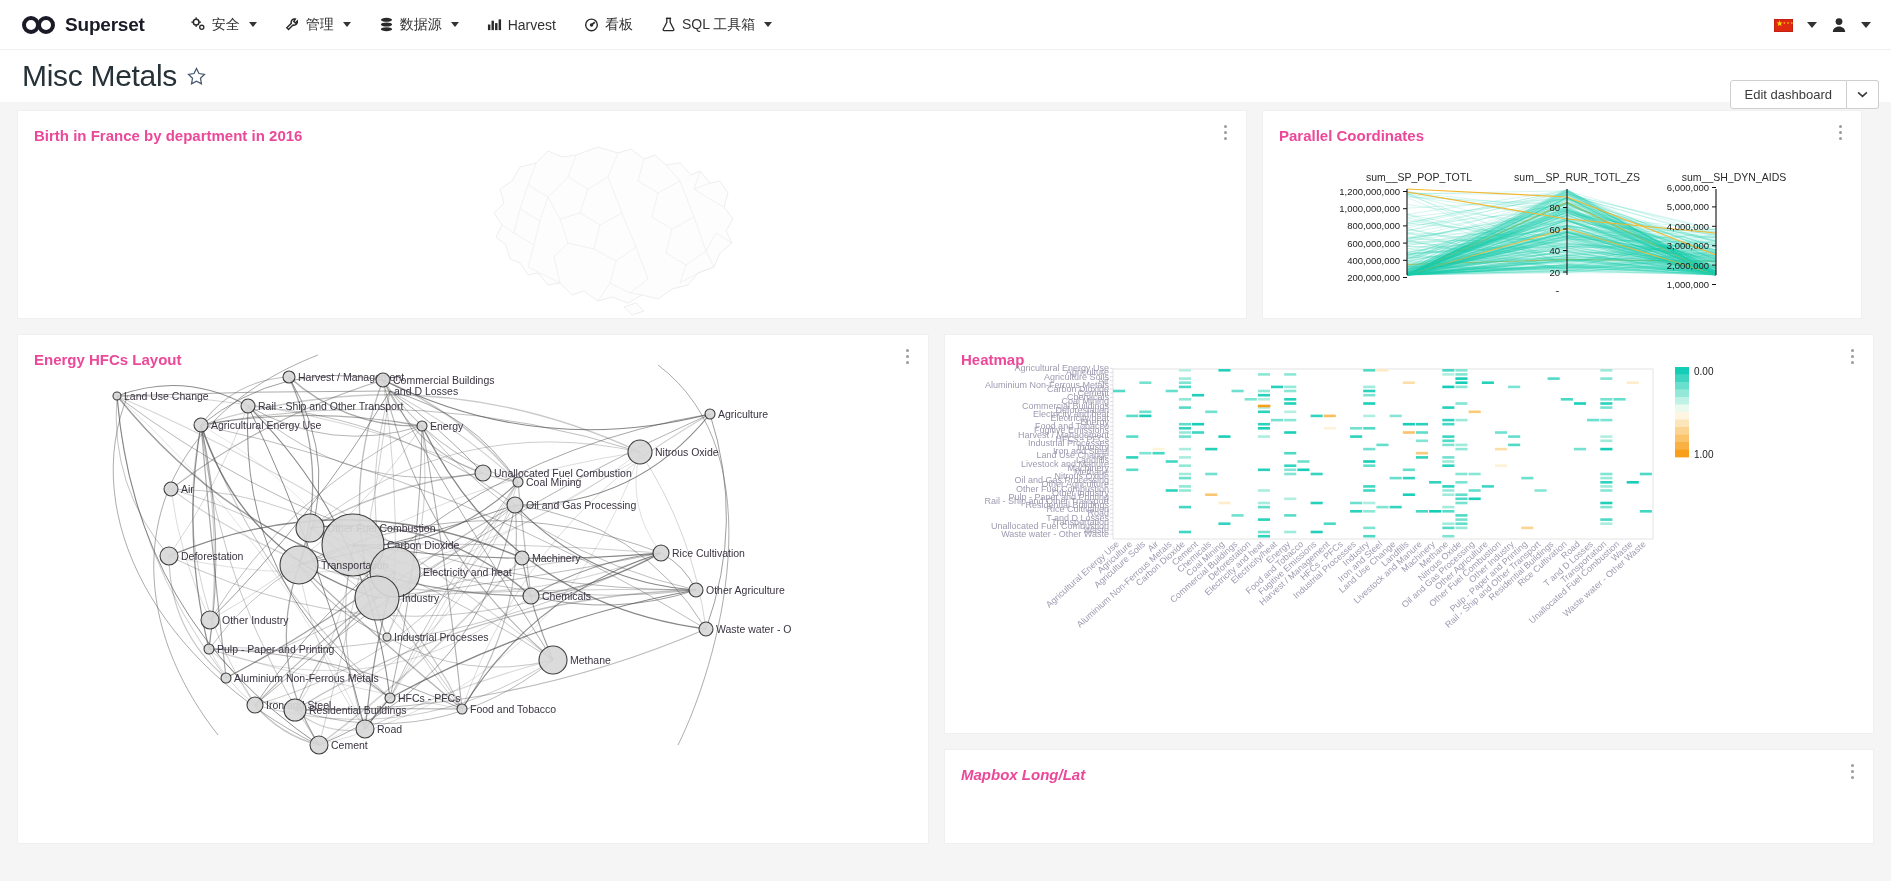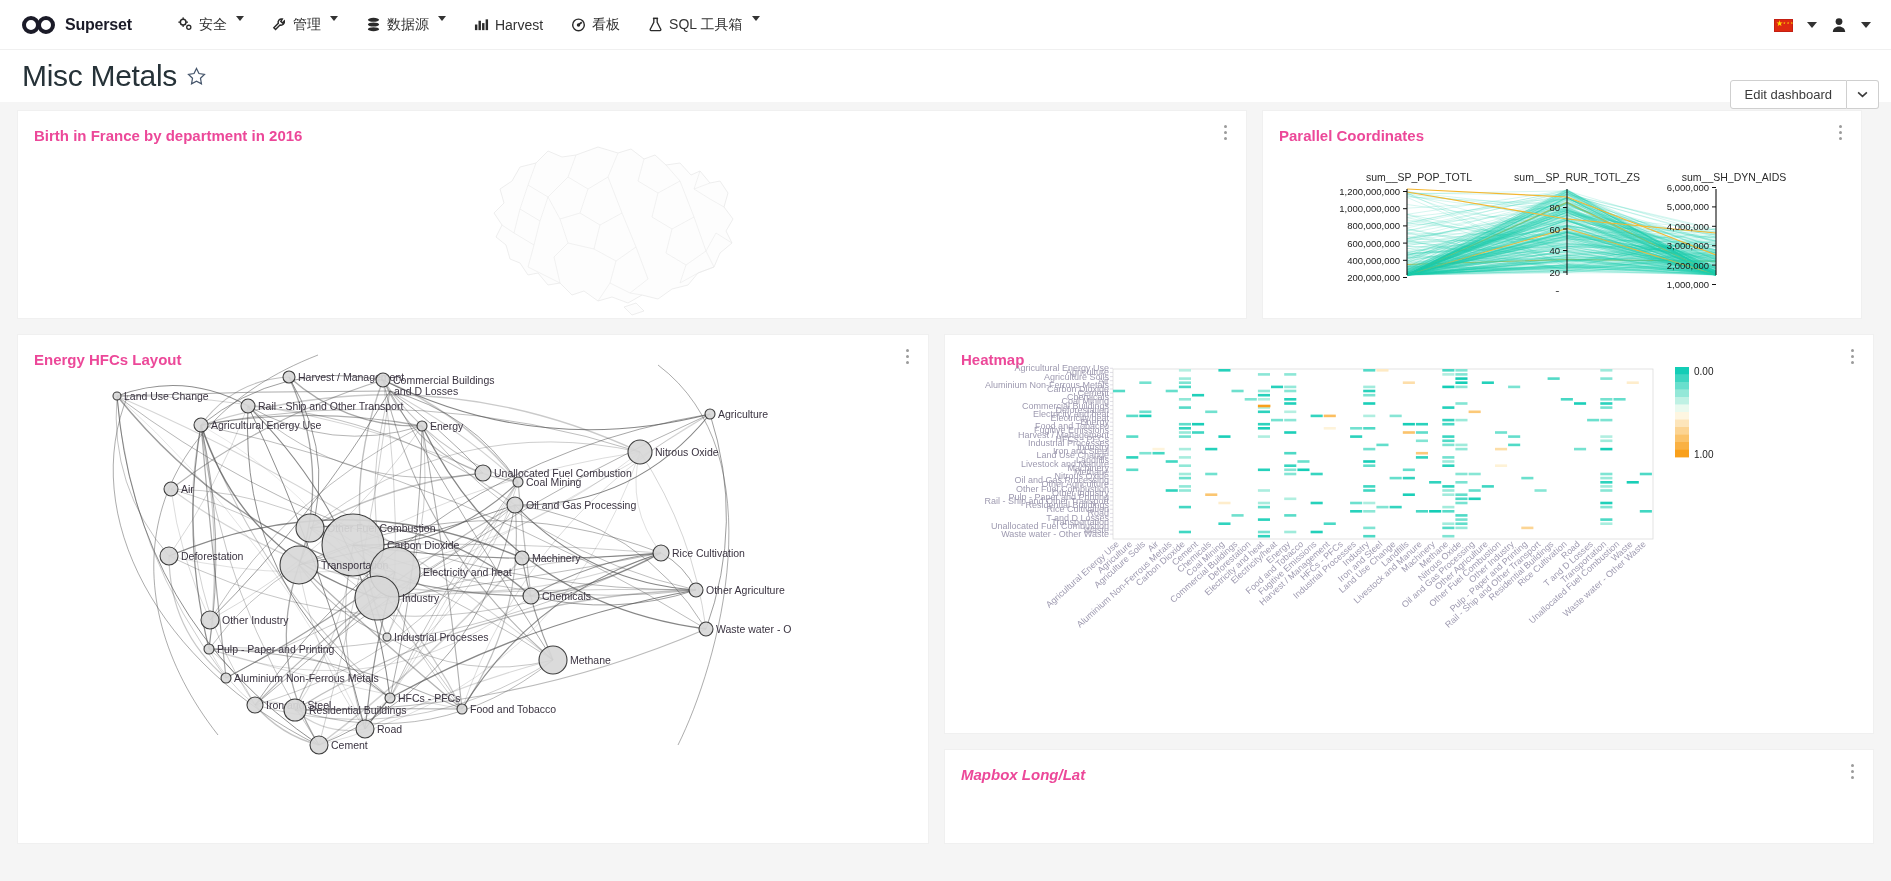--- a/index.html
+++ b/index.html
@@ -13,24 +13,24 @@
 
   
   .navbar {
     height: 50px; background: #ffffff;
     display: flex; align-items: center;
     padding: 0 22px; position: relative;
     border-bottom: 1px solid #f0f0f0;
   }
   .brand { display: flex; align-items: center; gap: 9px; margin-right: 32px; }
   .brand-logo { width: 34px; height: 20px; }
-  .brand-name { font-size: 16px; font-weight: bold; color: #1b1b28; letter-spacing: -.2px; }
+  .brand-name { font-size: 19px; font-weight: bold; color: #1b1b28; letter-spacing: -.2px; }
   .nav-items { display: flex; align-items: center; gap: 0px; }
   .nav-item {
-    display: flex; gap: 6px;
+    display: flex; align-items: center; gap: 6px;
     font-size: 14px; color: #323232; padding: 6px 14px; cursor: pointer;
     white-space: nowrap;
   }
   .nav-item .ic { display: inline-flex; align-items: center; color: #2a2a2a; }
   .caret { width: 0; height: 0; border-left: 4px solid transparent; border-right: 4px solid transparent; border-top: 5px solid #333; margin-left: 3px; }
   .nav-right { position: absolute; right: 20px; top: 0; height: 50px; display: flex; align-items: center; gap: 14px; }
   .flag-cn { width: 19px; height: 13px; background: #de2910; position: relative; border: 1px solid #c41f12; }
   .flag-cn::before { content: "★"; position: absolute; color: #ffde00; font-size: 8px; line-height: 8px; left: 1px; top: 0px; }
   .flag-cn::after { content: "★★★"; position:absolute; color:#ffde00; font-size:3px; letter-spacing:1px; left: 8px; top: 1px; }
   .user-ic { color: #2a2a2a; display: inline-flex; }

